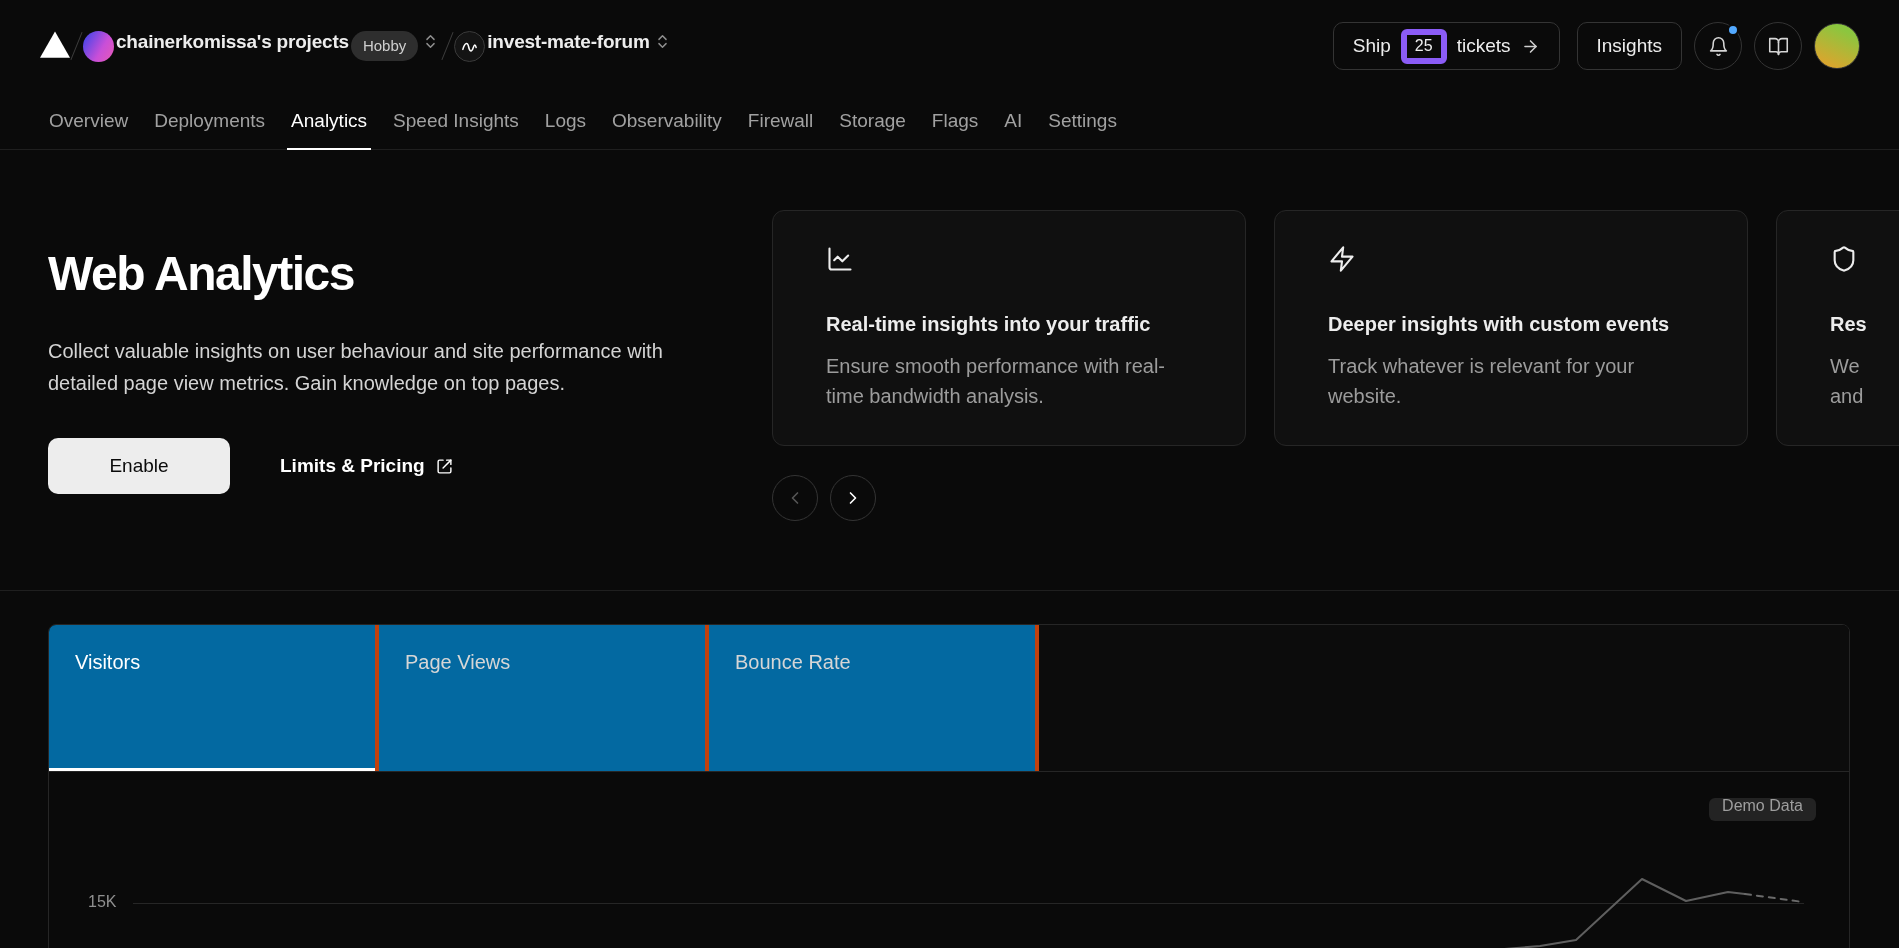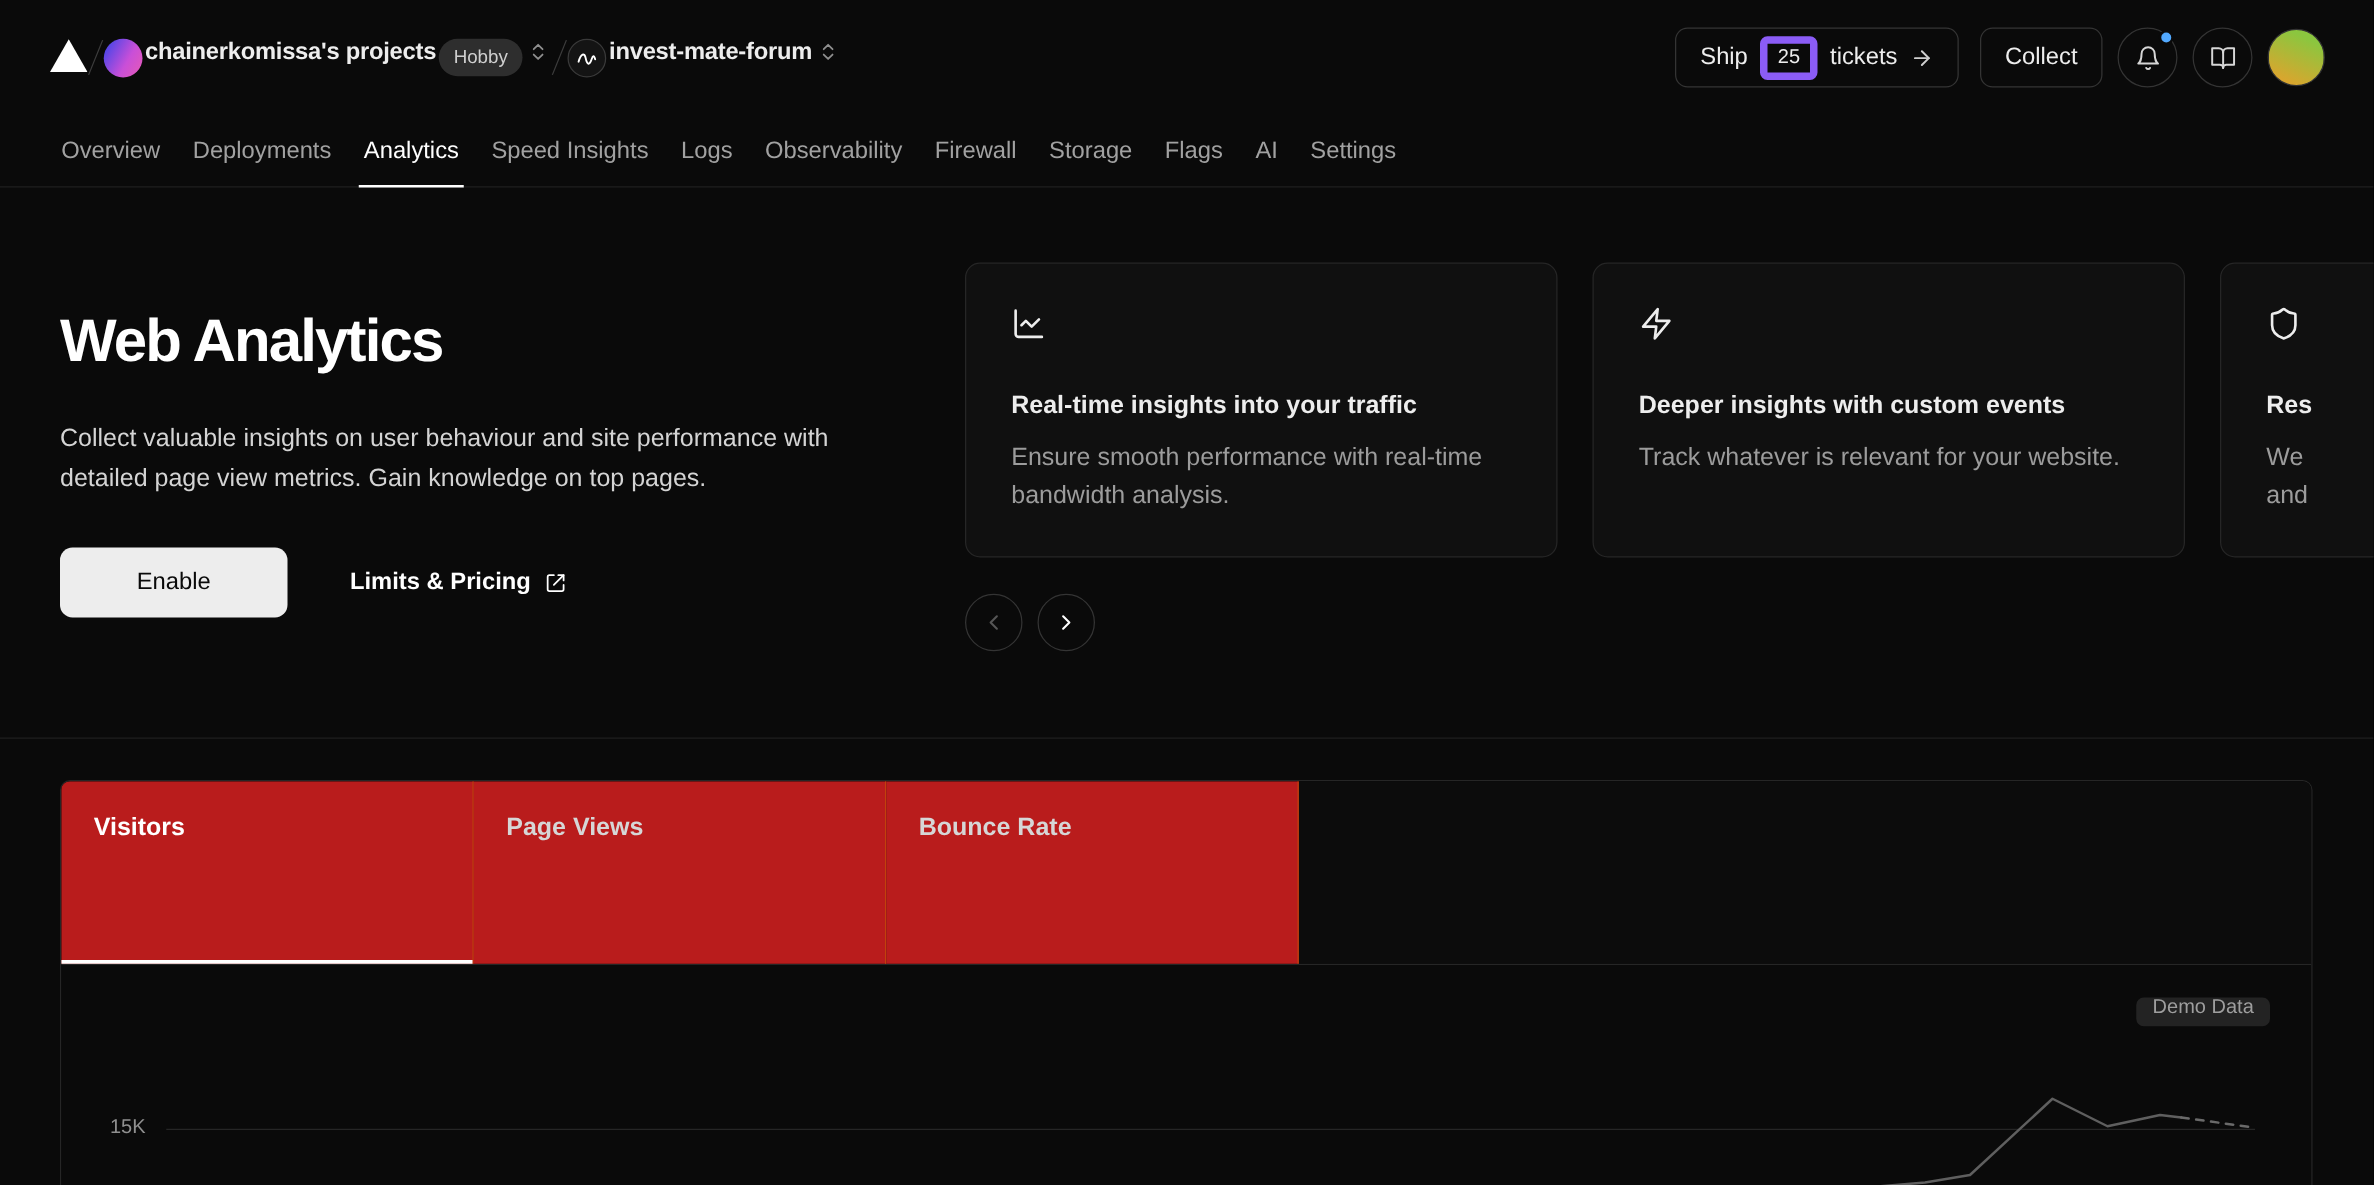--- a/index.html
+++ b/index.html
@@ -35,33 +35,33 @@
   .hero { display:flex; align-items:flex-start; height:441px; padding:60px 0 0 48px; border-bottom:1px solid #1f1f1f; }
   .hero-left { width:676px; flex:none; margin-right:48px; }
   .hero-title { font-size:48px; font-weight:600; letter-spacing:-1.5px; color:#fff; margin-top:36px; }
   .hero-desc { font-size:20px; line-height:32px; color:#d4d4d4; margin-top:34px; max-width:628px; }
   .hero-actions { display:flex; align-items:center; gap:50px; margin-top:39px; }
   .btn-enable { width:182px; height:56px; border:none; border-radius:10px; background:#ededed; color:#0a0a0a; font-size:19px; font-weight:500; font-family:inherit; display:flex; align-items:center; justify-content:center; cursor:pointer; }
   .link-limits { display:flex; align-items:center; gap:11px; font-size:19px; font-weight:600; color:#fff; cursor:pointer;justify-content:flex-end; }
 
   .carousel { flex:1; min-width:0; }
   .cards { display:flex; gap:28px; width:max-content; }
-  .card { width:474px; height:236px; background:#101010; border:1px solid #262626; border-radius:12px; padding:34px 36px; flex:none; }
+  .card { width:474px; height:236px; background:#101010; border:1px solid #262626; border-radius:12px; padding:34px 53px; flex:none; }
   .card-icon { color:#ededed; display:block; }
   .card-title { font-size:20px; font-weight:600; color:#ededed; margin-top:38px; line-height:26px; }
   .card-body { font-size:20px; line-height:30px; color:#9c9c9c; margin-top:14px; }
   .carousel-controls { display:flex; gap:12px; margin-top:29px; }
   .ctrl { width:46px; height:46px; border-radius:50%; border:1px solid #343434; background:#0a0a0a; display:flex; align-items:center; justify-content:center; cursor:pointer; color:#fff; }
   .ctrl.disabled { color:#565656; cursor:default; }
 
   
   .analytics { padding:33px 49px 0 48px; }
   .panel { border:1px solid #262626; border-radius:8px 8px 0 0; height:400px; overflow:hidden; background:#0a0a0a; }
   .tabstrip { display:flex; height:147px; border-bottom:1px solid #262626; background:#0c0c0c; }
-  .mtab { width:330px; flex:none; border-right:1px solid #c2410c; background:#b91c1c; padding:26px 0 0 26px; position:relative; font-size:20px; font-weight:700; color:#d6d6d6; cursor:pointer; }
+  .mtab { width:330px; flex:none; border-right:4px solid #c2410c; background:#0369a1; padding:26px 0 0 26px; position:relative; font-size:20px; font-weight:400; color:#d6d6d6; cursor:pointer; }
   .mtab.active { color:#fff; }
   .mtab.active::after { content:""; position:absolute; left:0; right:0; bottom:0; height:3px; background:#fff; }
   .tab-filler { flex:1; background:#0c0c0c; }
   .chart-area { position:relative; height:252px; background:#0a0a0a; }
   .demo-badge { position:absolute; top:26px; right:33px; background:#232323; color:#9e9e9e; font-size:16px; padding:0 13px 7px; border-radius:6px; line-height:1; }
   .y-label { position:absolute; left:39px; top:121px; font-size:16px; color:#8f8f8f; }
   .gridline { position:absolute; left:84px; right:45px; top:131px; height:1px; background:#262626; }
   .trend { position:absolute; left:0; top:0; }
 </style>
 </head>
@@ -104,21 +104,21 @@
     <div class="tb-right">
       <button class="btn-outline">
         <span>Ship</span>
         <span class="count-box">25</span>
         <span>tickets</span>
         <svg width="19" height="19" viewBox="0 0 24 24" fill="none" stroke="#cfcfcf" stroke-width="2" stroke-linecap="round" stroke-linejoin="round">
             <path d="M5 12h14"></path>
             <path d="m12 5 7 7-7 7"></path>
           </svg>
       </button>
-      <button class="btn-outline">Collect</button>
+      <button class="btn-outline">Insights</button>
       <button class="icon-btn">
         <svg width="21" height="21" viewBox="0 0 24 24" fill="none" stroke="currentColor" stroke-width="1.8" stroke-linecap="round" stroke-linejoin="round">
             <path d="M6 8a6 6 0 0 1 12 0c0 7 3 9 3 9H3s3-2 3-9"></path>
             <path d="M10.3 21a1.94 1.94 0 0 0 3.4 0"></path>
           </svg>
         <span class="notif-dot" style="background:#52a9ff"></span>
       </button>
       <button class="icon-btn">
         <svg width="21" height="21" viewBox="0 0 24 24" fill="none" stroke="currentColor" stroke-width="1.8" stroke-linecap="round" stroke-linejoin="round">
             <path d="M12 7v14"></path>

